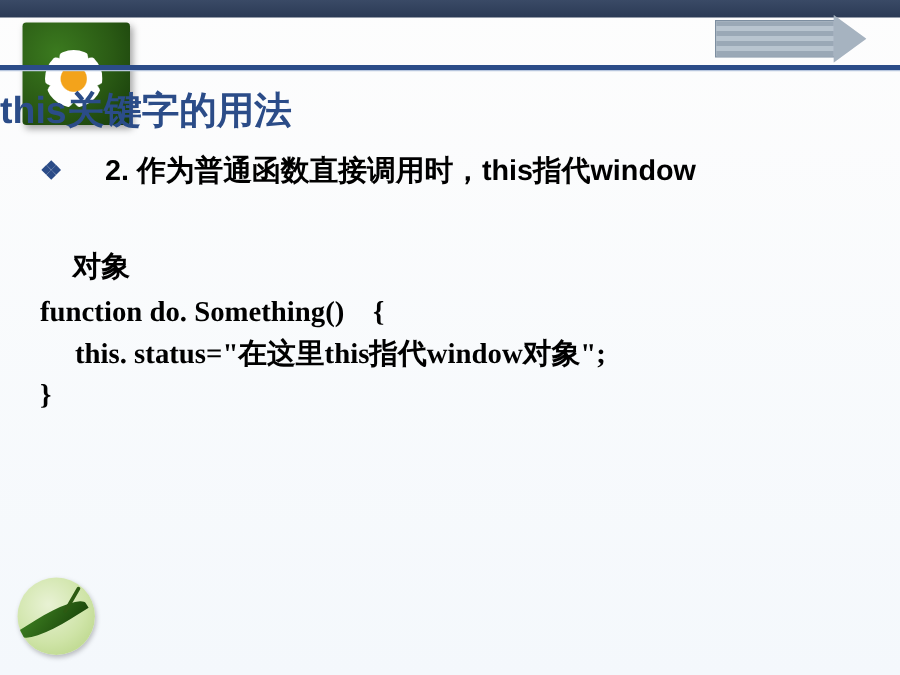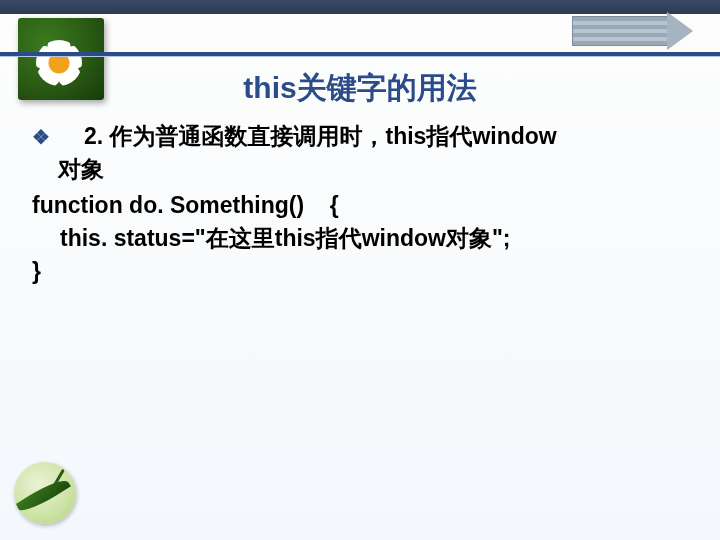--- a/index.html
+++ b/index.html
@@ -99,21 +99,21 @@
     content: "";
     position: absolute;
     left: 0; right: 0; top: 4px;
     height: 1px;
     background: #b7c6de;
   }
   .title {
     position: absolute;
     top: 68px;
     left: 0; right: 0;
-    text-align: center;
+    text-align: left;
     font-size: 30px;
     font-weight: bold;
     color: #2b4c88;
   }
   .content {
     position: absolute;
     top: 120px;
     left: 32px;
     right: 40px;
     color: #000;
@@ -128,23 +128,25 @@
   .diamond {
     color: #2b4c88;
     font-size: 20px;
     margin-right: 6px;
     margin-top: 3px;
     flex-shrink: 0;
   }
   .bullet-text { flex: 1; margin-left: 28px; }
   .cont {
     margin-left: 26px;
+    margin-top: 44px;
   }
   .code-block {
     margin-top: 2px;
+    font-family: Liberation Serif, serif;
   }
   .code-line-indent {
     padding-left: 28px;
   }
   .leaf-box {
     position: absolute;
     left: 14px;
     bottom: 16px;
     width: 62px;
     height: 62px;

